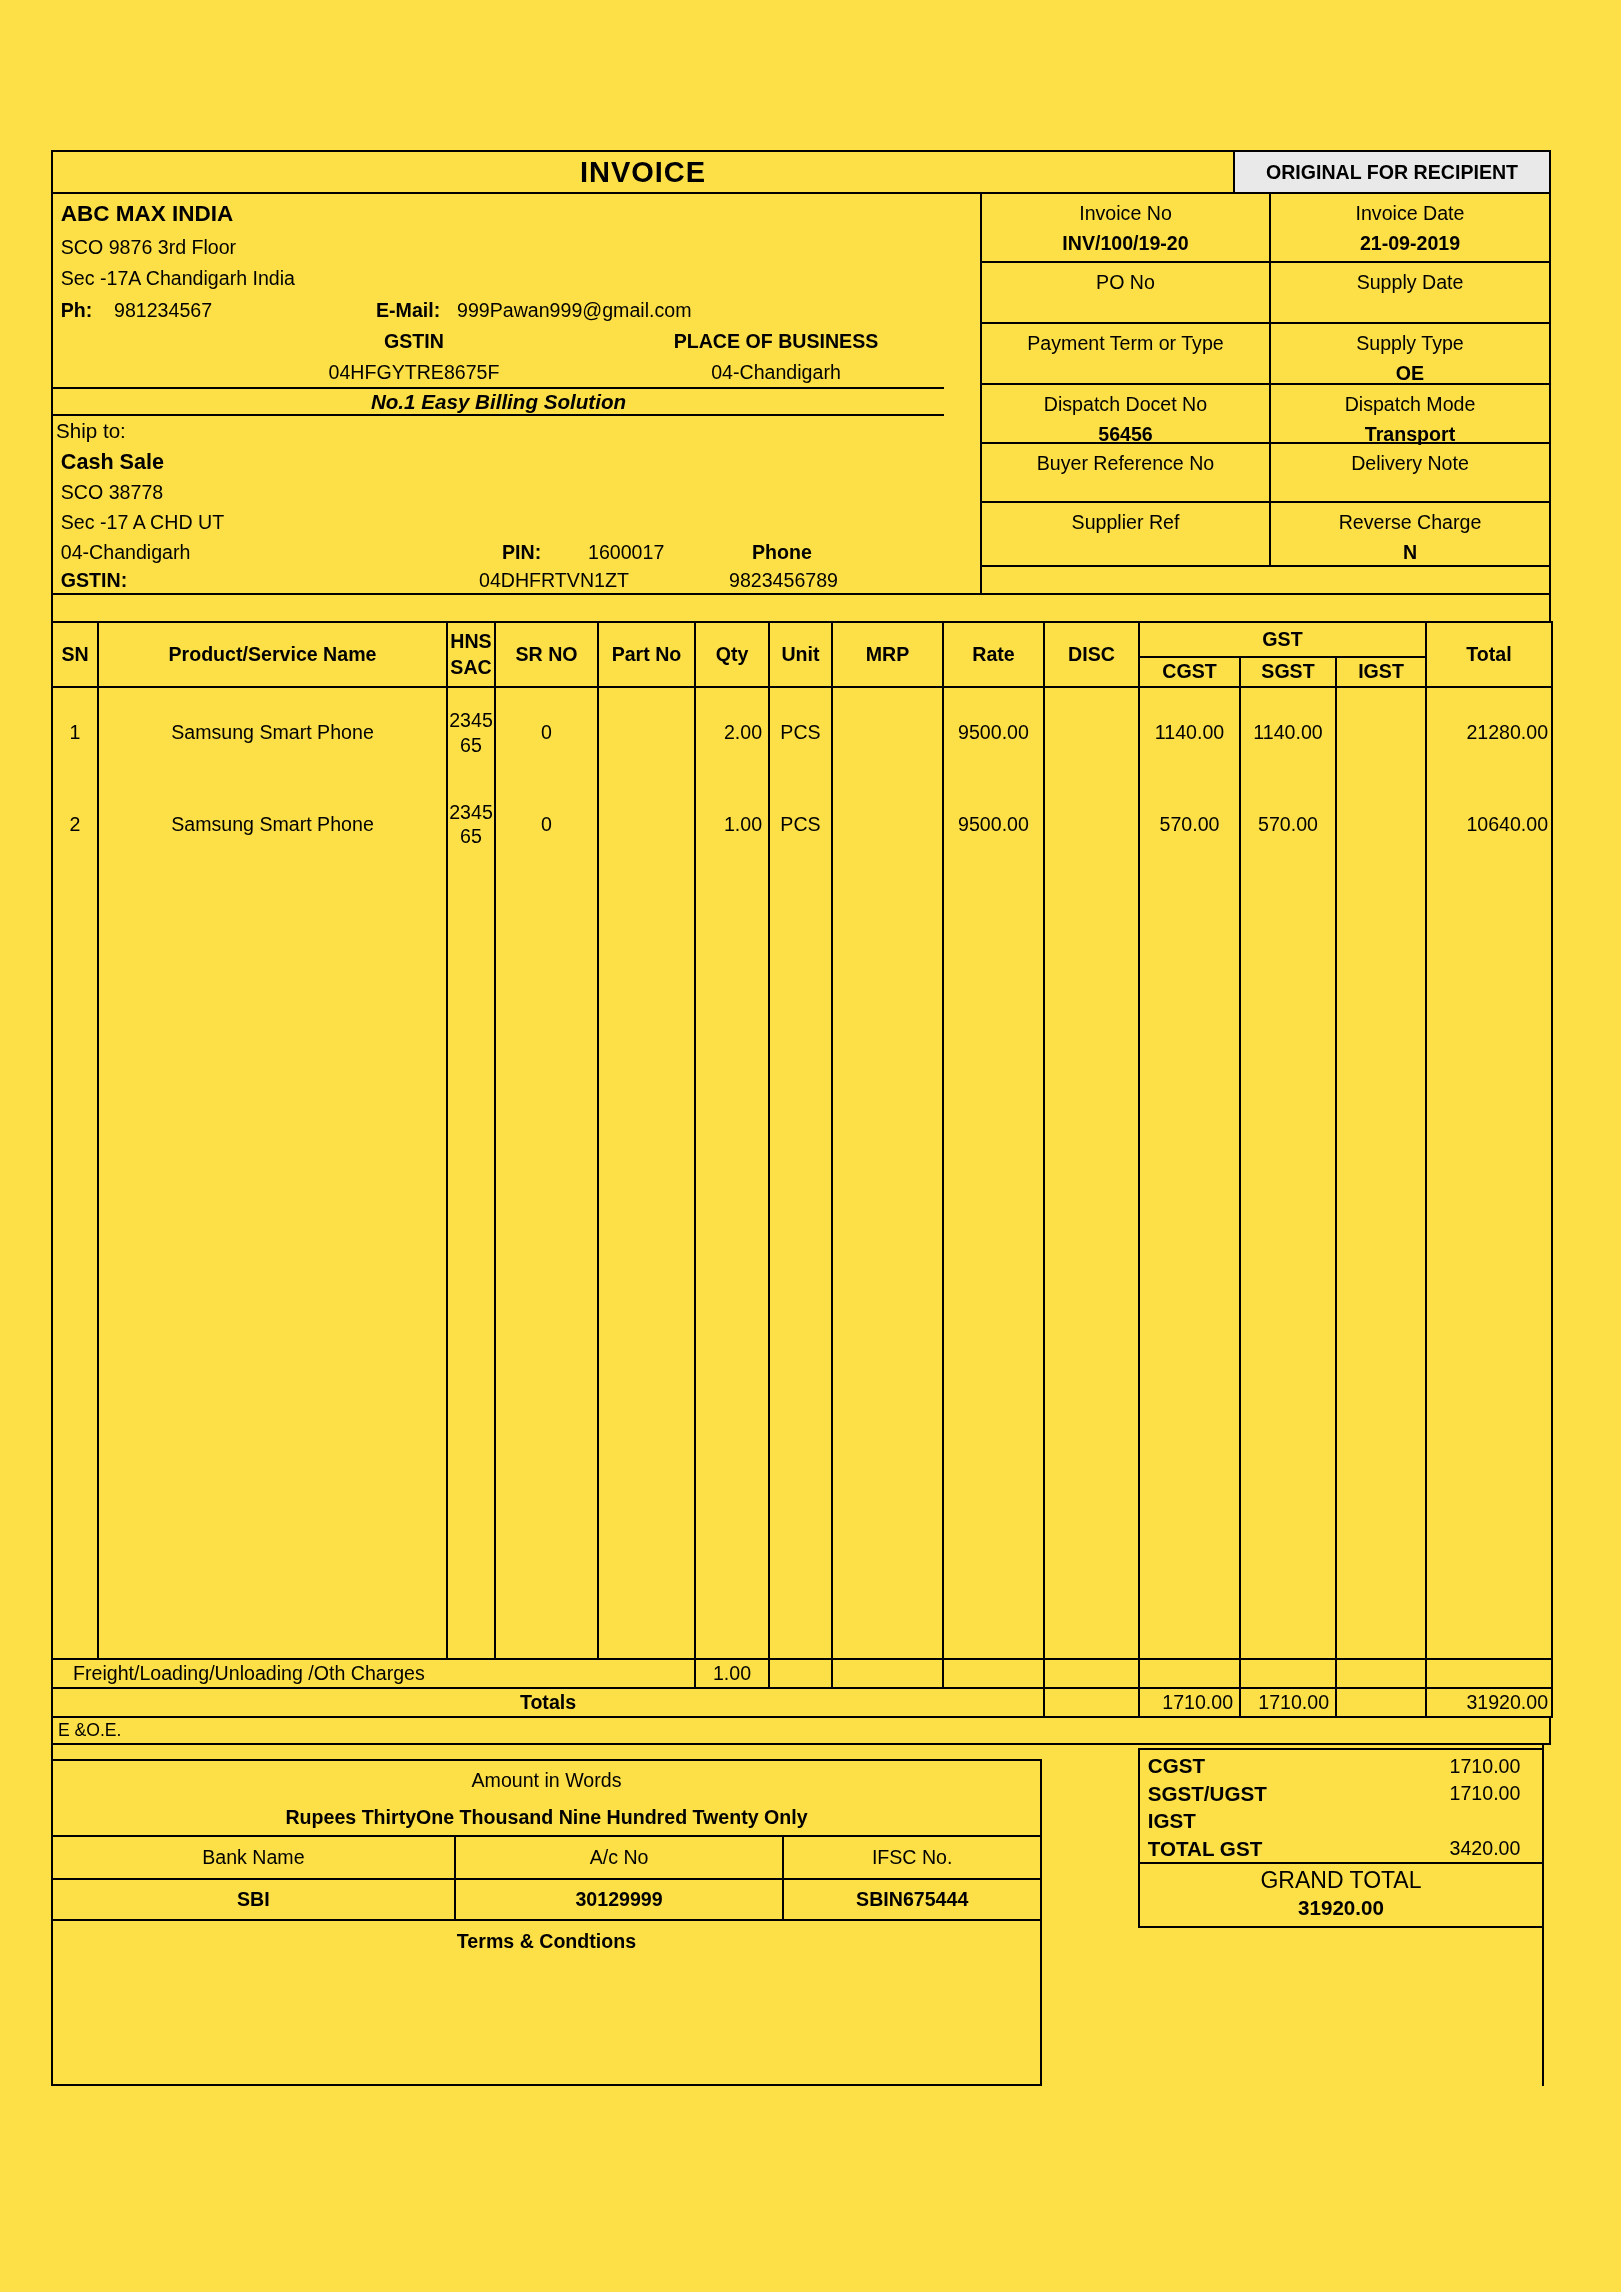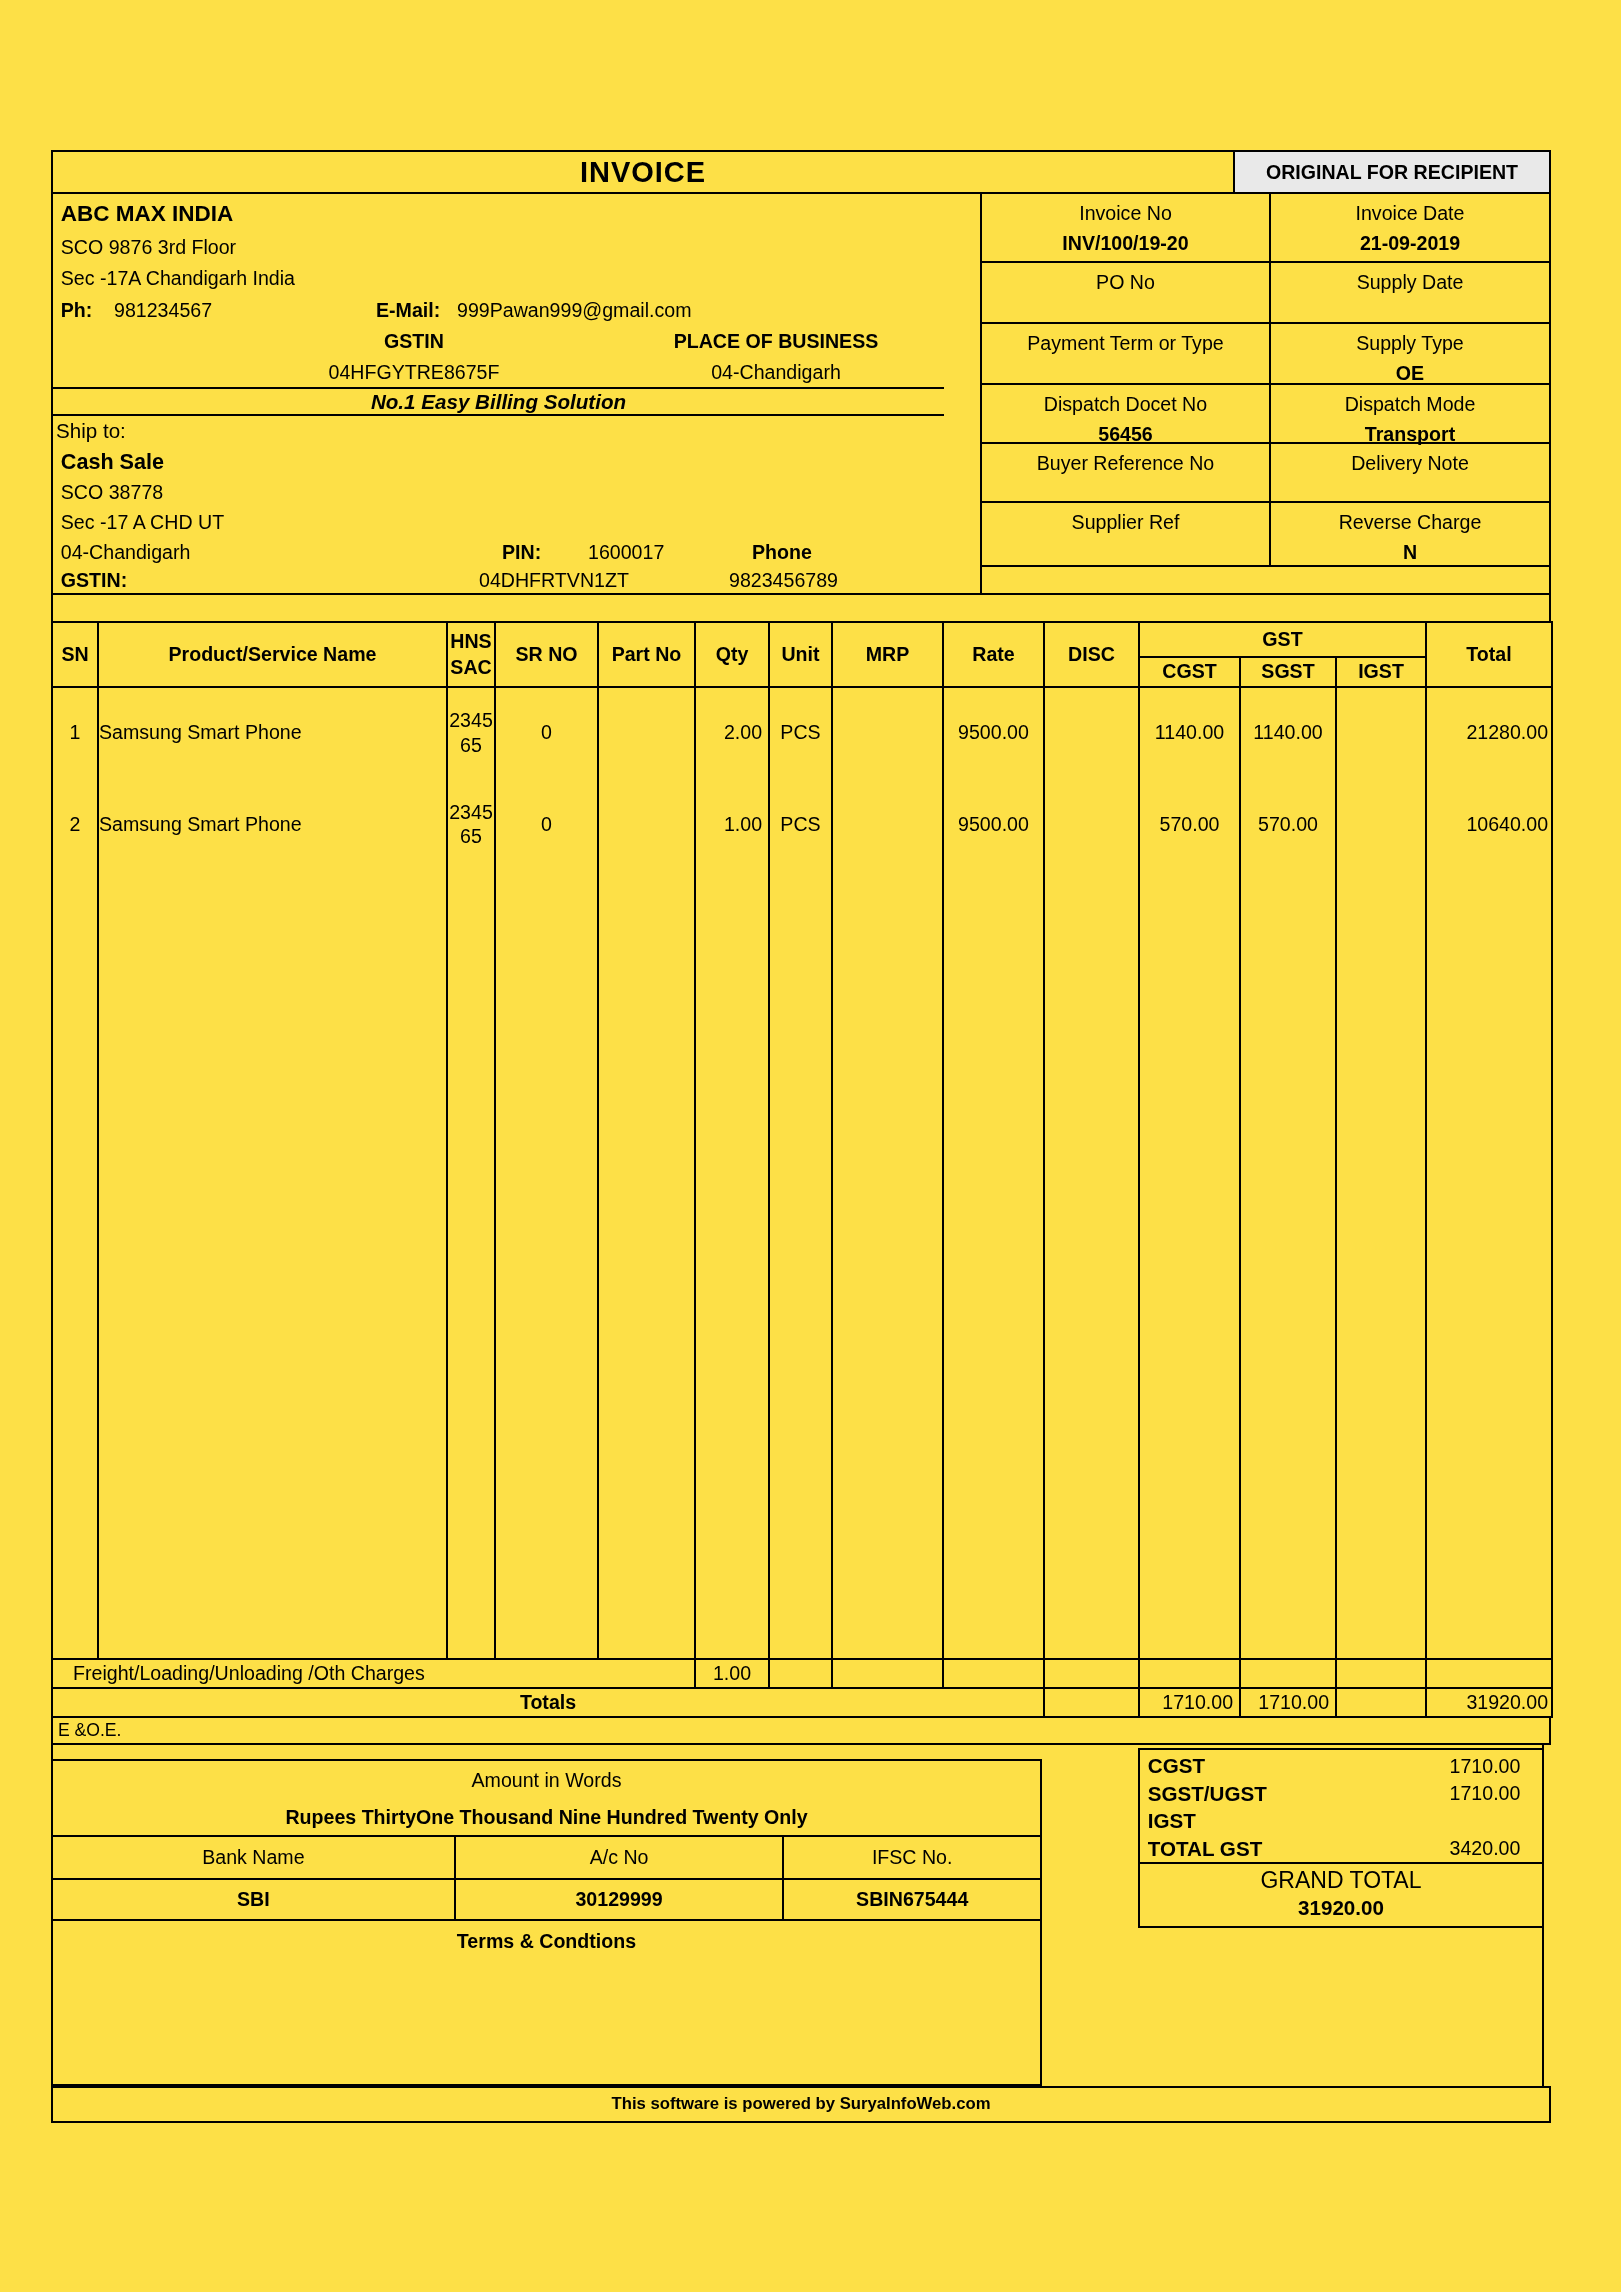--- a/index.html
+++ b/index.html
@@ -57,21 +57,21 @@
     border: 2px solid #000; border-top: 2.9px solid #000; border-bottom: 2.9px solid #000;
     font-size: 19.6px; font-weight: bold; text-align: center; line-height: 1.35;
   }
   table.items th.gst-span { border-bottom: 2px solid #000; height: 35px; }
   table.items tr.sub th { border-top: 2px solid #000; height: 30px; }
   table.items td { font-size: 19.6px; vertical-align: middle; }
   td.bcell { border-left: 2px solid #000; border-right: 2px solid #000; border-top: none; border-bottom: none; }
   tr.item-row-1 td { height: 91px; }
   tr.item-row-2 td { height: 93px; }
   .cell-c { text-align: center; }
-  .cell-l { text-align: left; padding-left: 0; }
+  .cell-l { text-align: center; padding-left: 0; }
   .cell-r { text-align: right; padding-right: 5.9px; }
   .cell-rr { text-align: right; padding-right: 2.9px; }
   .two-line { line-height: 24.5px; }
   tr.freight-row td { border: 2px solid #000; height: 29px; }
   tr.freight-row td.flabel { font-weight: normal; padding-left: 20px; }
   tr.totals-row td { border: 2px solid #000; border-bottom: 2.9px solid #000; height: 29px; }
   tr.totals-row td.tlabel { font-weight: bold; text-align: center; }
   
   .eoe-row { height: 27.4px; border-left: 2px solid #000; border-right: 2px solid #000; border-bottom: 2px solid #000;
              display: flex; align-items: center; padding-left: 4.9px; font-size: 17.6px; }
@@ -376,17 +376,16 @@
           <div class="gb-label">TOTAL GST</div>
           <div class="gb-value">3420.00</div>
         </div>
         <div class="gb-grand">
           <div class="gb-grand-label">GRAND TOTAL</div>
           <div class="gb-grand-value">31920.00</div>
         </div>
       </div>
     </div>
 
-    <div class="footer-row">This software is powered by SuryaInfoWeb.com</div>
 
   </div>
 </div>
 
 
 </body></html>

